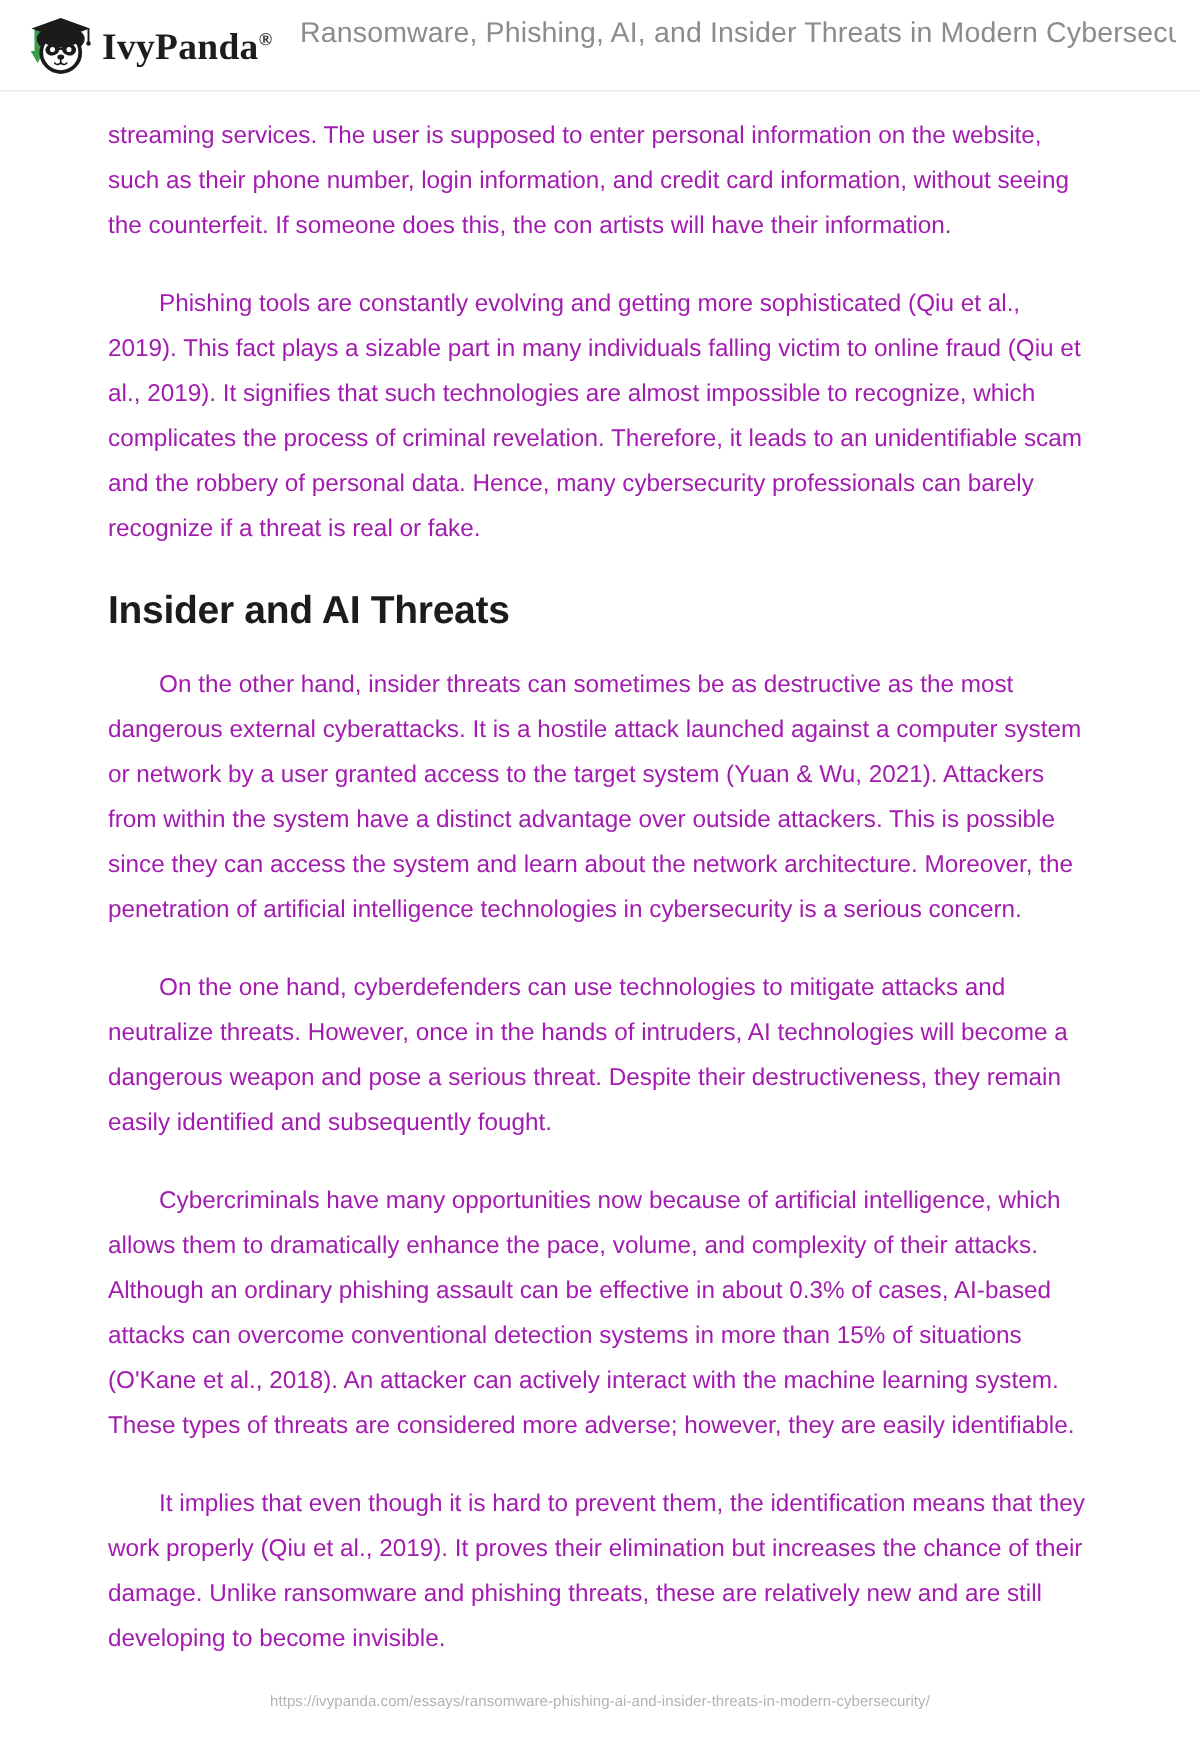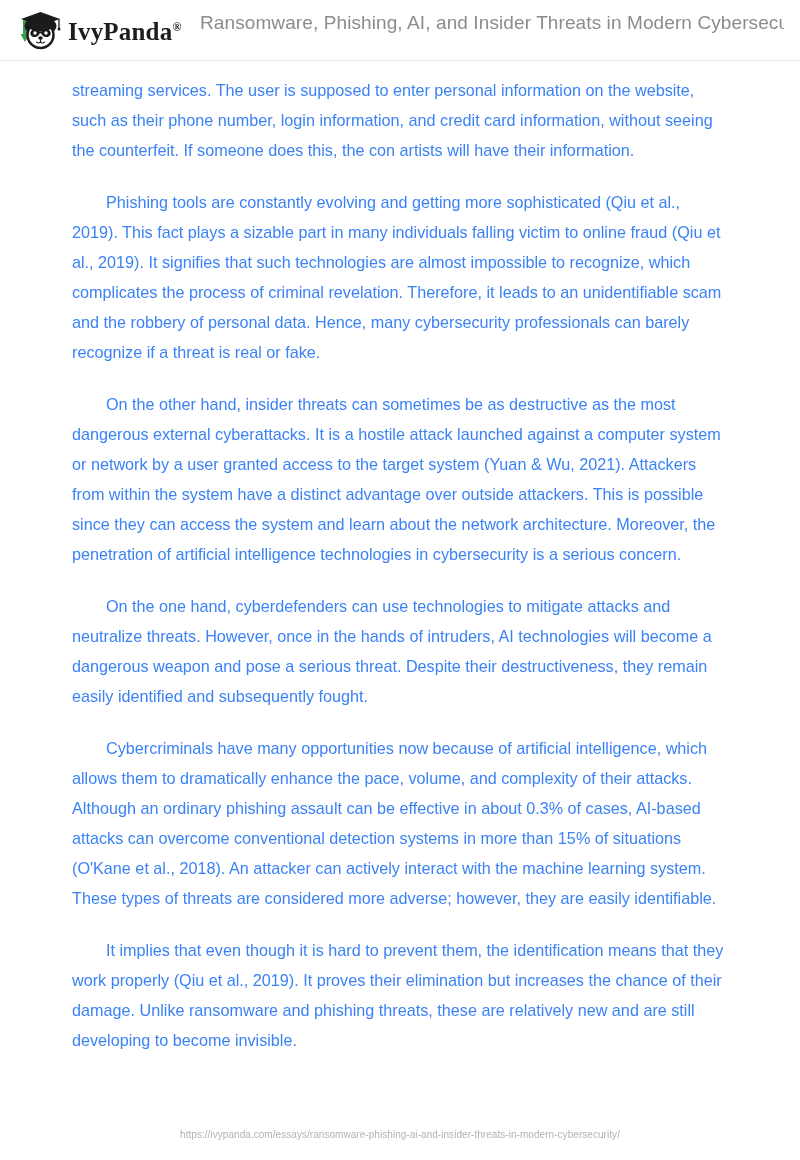--- a/index.html
+++ b/index.html
@@ -85,21 +85,21 @@
     top: 61px;
     left: 0;
     width: 800px;
     padding: 14px 76px 0 72px;
     box-sizing: border-box;
   }
   .content p {
     margin: 0 0 22px 0;
     font-size: 16.2px;
     line-height: 30px;
-    color: #3b82f6;
+    color: #a21caf;
     text-indent: 34px;
     text-align: left;
   }
   .content p.no-indent {
     text-indent: 0;
   }
   .content h2 {
     margin: 12px 0 18px 0;
     font-size: 26px;
     line-height: 34px;
@@ -167,20 +167,21 @@
   <div class="doc-title">Ransomware, Phishing, AI, and Insider Threats in Modern Cybersecurity</div>
   <div class="header-rule"></div>
 </div>
 
 <div class="content">
 
   <p class="no-indent">streaming services. The user is supposed to enter personal information on the website, such as their phone number, login information, and credit card information, without seeing the counterfeit. If someone does this, the con artists will have their information.</p>
 
   <p>Phishing tools are constantly evolving and getting more sophisticated (Qiu et al., 2019). This fact plays a sizable part in many individuals falling victim to online fraud (Qiu et al., 2019). It signifies that such technologies are almost impossible to recognize, which complicates the process of criminal revelation. Therefore, it leads to an unidentifiable scam and the robbery of personal data. Hence, many cybersecurity professionals can barely recognize if a threat is real or fake.</p>
 
+  <h2>Insider and AI Threats</h2>
 
   <p>On the other hand, insider threats can sometimes be as destructive as the most dangerous external cyberattacks. It is a hostile attack launched against a computer system or network by a user granted access to the target system (Yuan &amp; Wu, 2021). Attackers from within the system have a distinct advantage over outside attackers. This is possible since they can access the system and learn about the network architecture. Moreover, the penetration of artificial intelligence technologies in cybersecurity is a serious concern.</p>
 
   <p>On the one hand, cyberdefenders can use technologies to mitigate attacks and neutralize threats. However, once in the hands of intruders, AI technologies will become a dangerous weapon and pose a serious threat. Despite their destructiveness, they remain easily identified and subsequently fought.</p>
 
   <p>Cybercriminals have many opportunities now because of artificial intelligence, which allows them to dramatically enhance the pace, volume, and complexity of their attacks. Although an ordinary phishing assault can be effective in about 0.3% of cases, AI-based attacks can overcome conventional detection systems in more than 15% of situations (O'Kane et al., 2018). An attacker can actively interact with the machine learning system. These types of threats are considered more adverse; however, they are easily identifiable.</p>
 
   <p>It implies that even though it is hard to prevent them, the identification means that they work properly (Qiu et al., 2019). It proves their elimination but increases the chance of their damage. Unlike ransomware and phishing threats, these are relatively new and are still developing to become invisible.</p>
 
 </div>

